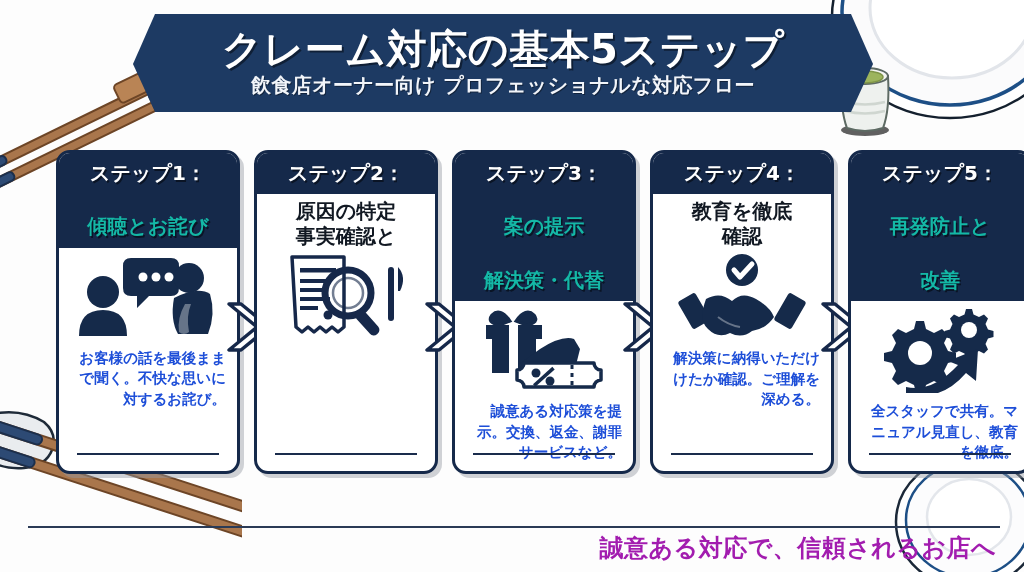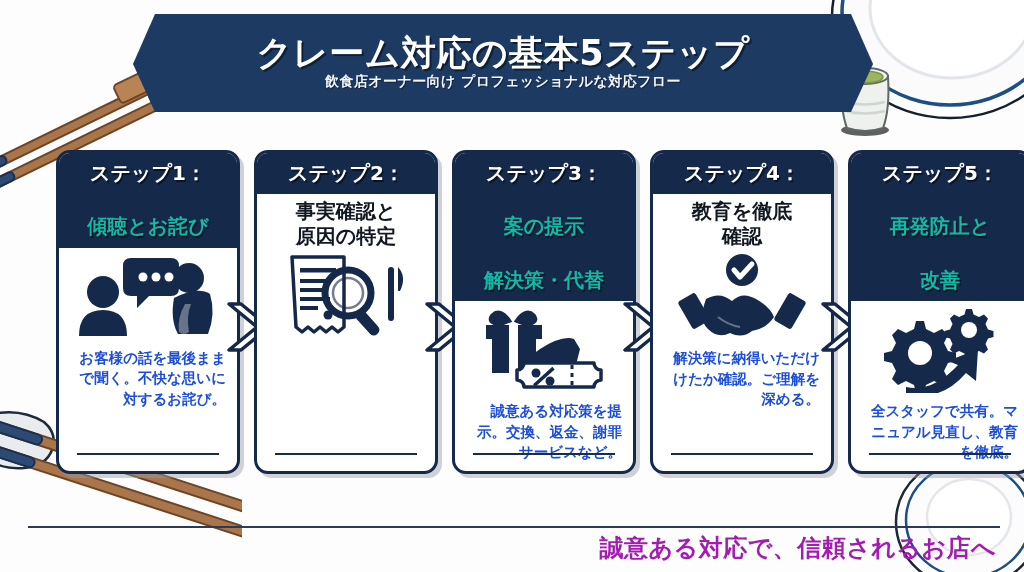--- a/index.html
+++ b/index.html
@@ -30,25 +30,25 @@
     position:absolute;left:133px;top:14px;width:740px;height:98px;
     background:#1d3a63;
     clip-path:polygon(22px 0, 718px 0, 740px 50px, 718px 98px, 22px 98px, 0 50px);
     box-shadow:0 3px 6px rgba(0,0,0,.22);
   }
   .banner-inner{
     position:absolute;inset:0;display:flex;flex-direction:column;
     align-items:center;justify-content:center;gap:2px;
   }
   .banner-title{
-    color:#ffffff;font-size:35px;font-weight:bold;letter-spacing:.5px;
+    color:#ffffff;font-size:40px;font-weight:bold;letter-spacing:.5px;
     text-shadow:2px 2px 0 rgba(0,0,0,.45);line-height:1.05;white-space:nowrap;
   }
   .banner-sub{
-    color:#f2f5fa;font-size:14px;font-weight:bold;letter-spacing:.4px;
+    color:#f2f5fa;font-size:20px;font-weight:bold;letter-spacing:.4px;
     text-shadow:1px 1px 0 rgba(0,0,0,.4);white-space:nowrap;
   }
 
   
   .steps{
     position:absolute;left:56px;top:150px;width:948px;height:336px;
     display:flex;align-items:flex-start;
   }
   .card{
     position:relative;width:178px;height:318px;
@@ -184,22 +184,22 @@
       <svg width="44" height="54" viewBox="0 0 44 54">
         <path d="M2 4 L30 27 L2 50 L14 50 L42 27 L14 4 z" fill="#ffffff" stroke="#16284a" stroke-width="3.5" stroke-linejoin="round"></path>
       </svg>
     </div>
 
     <div class="card">
       <div class="card-head">
         <div class="head-line">ステップ2：</div>
       </div>
       <div class="title-on-white">
+        <div>原因の特定</div>
         <div>事実確認と</div>
-        <div>原因の特定</div>
       </div>
       <div class="icon-box">
         <svg width="140" height="86" viewBox="0 0 140 86">
           <path d="M16 4 h52 v70 l-6 5 l-6 -5 l-6 5 l-6 -5 l-6 5 l-6 -5 l-6 5 l-6 -5 z" fill="#ffffff" stroke="#16284a" stroke-width="3.5" stroke-linejoin="round"></path>
           <rect x="24" y="15" width="36" height="4.5" fill="#16284a"></rect>
           <rect x="24" y="26" width="30" height="4" fill="#16284a"></rect>
           <rect x="24" y="35" width="24" height="4" fill="#16284a"></rect>
           <rect x="24" y="44" width="30" height="4" fill="#16284a"></rect>
           <rect x="24" y="53" width="18" height="4" fill="#16284a"></rect>
           <circle cx="52" cy="62" r="4.5" fill="#16284a"></circle>

